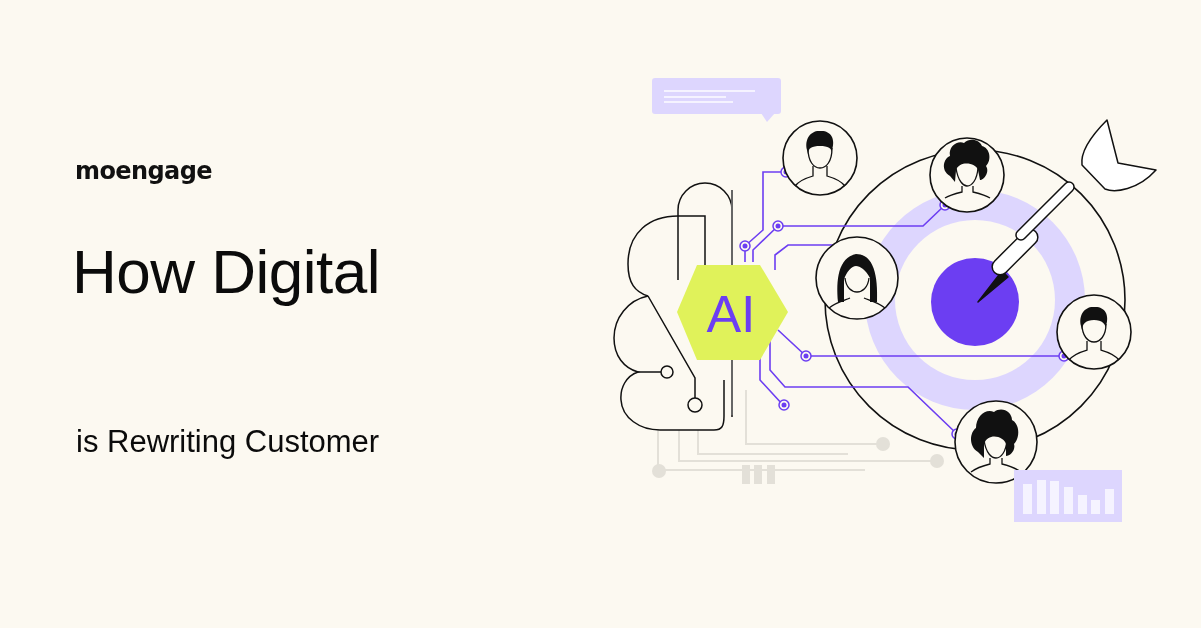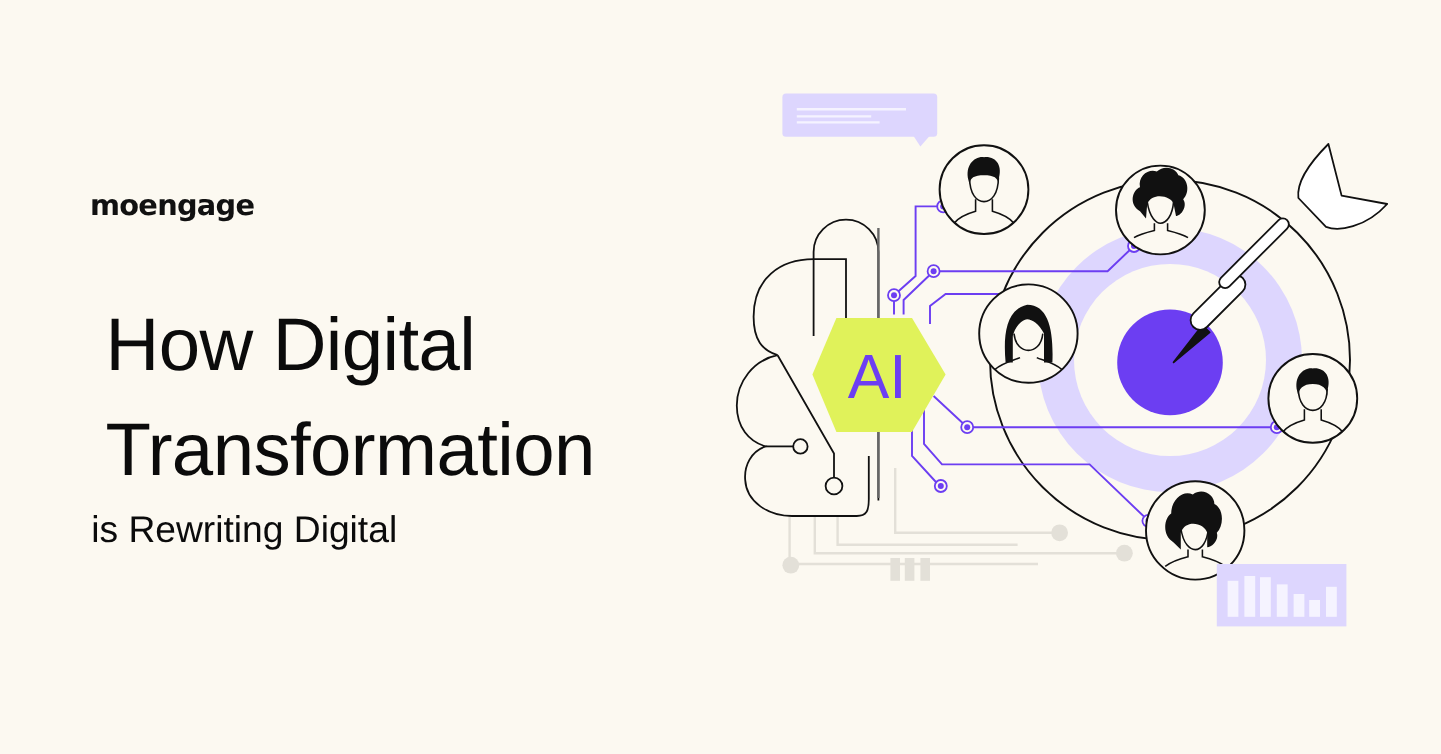--- a/index.html
+++ b/index.html
@@ -13,44 +13,43 @@
     .logo {
       position: absolute; left: 75px; top: 157px;
       font-family: "DejaVu Sans", sans-serif;
       font-weight: bold; font-size: 24px; letter-spacing: -0.6px;
       color: #111;
       text-align: center;
     }
     .title {
       position: absolute; left: 72px; top: 228px;
       font-size: 62px; line-height: 88px; font-weight: normal;
-      letter-spacing: -0.5px; margin: 16px;
+      letter-spacing: -0.5px; margin: 0;
       color: #0b0b0b;
     }
     .subtitle {
       position: absolute; left: 76px; top: 418px;
       font-size: 31px; line-height: 48px; font-weight: normal;
       margin: 0; color: #0b0b0b;
     }
     .illustration {
       position: absolute; left: 0; top: 0;
     }
   </style>
 </head>
 <body>
 
 <div class="logo">moengage</div>
 
 <h1 class="title">
   <span>How Digital</span><br>
-  <span>Transformation</span>
 </h1>
 
 <h2 class="subtitle">
-  <span>is Rewriting Digital</span><br>
+  <span>is Rewriting Customer</span><br>
 </h2>
 
 <svg class="illustration" width="1201" height="628" viewBox="0 0 1201 628">
 
   <g stroke="#e3e0d8" stroke-width="2" fill="none">
     <polyline points="658,430 658,470 865,470"></polyline>
     <polyline points="679,430 679,461 937,461"></polyline>
     <polyline points="698,430 698,454 848,454"></polyline>
     <polyline points="746,390 746,444 884,444"></polyline>
   </g>

